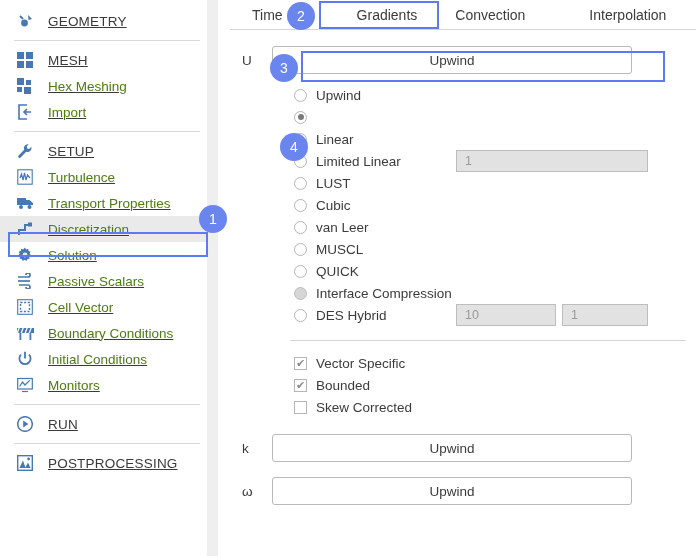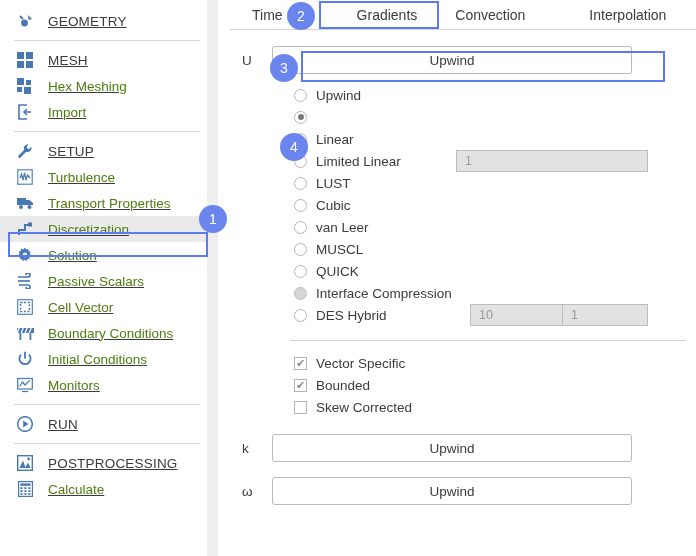--- a/index.html
+++ b/index.html
@@ -356,38 +356,20 @@
         <svg width="16" height="16" viewBox="0 0 16 16">
           <rect x="0.7" y="0.7" width="14.6" height="14.6" fill="none" stroke="#4878b4" stroke-width="1.4"></rect>
           <path d="M2.4 13 L6 5.5 L8.6 13 Z" fill="#4878b4"></path>
           <path d="M8 13 L11 7.5 L13.6 13 Z" fill="#4878b4"></path>
           <circle cx="11.6" cy="4" r="1.4" fill="#4878b4"></circle>
         </svg>
       </span>
       <span class="lbl">POSTPROCESSING</span>
     </div>
 
-    <div class="nav-item">
-      <span class="ico">
-        <svg width="15" height="16" viewBox="0 0 15 16">
-          <rect x="0.6" y="0.6" width="13.8" height="14.8" fill="none" stroke="#4878b4" stroke-width="1.2"></rect>
-          <rect x="2.4" y="2.4" width="10.2" height="2.4" fill="#4878b4"></rect>
-          <rect x="2.4" y="6.2" width="2.1" height="1.8" fill="#4878b4"></rect>
-          <rect x="6.4" y="6.2" width="2.1" height="1.8" fill="#4878b4"></rect>
-          <rect x="10.3" y="6.2" width="2.1" height="1.8" fill="#4878b4"></rect>
-          <rect x="2.4" y="9.2" width="2.1" height="1.8" fill="#4878b4"></rect>
-          <rect x="6.4" y="9.2" width="2.1" height="1.8" fill="#4878b4"></rect>
-          <rect x="10.3" y="9.2" width="2.1" height="1.8" fill="#4878b4"></rect>
-          <rect x="2.4" y="12.1" width="2.1" height="1.8" fill="#4878b4"></rect>
-          <rect x="6.4" y="12.1" width="2.1" height="1.8" fill="#4878b4"></rect>
-          <rect x="10.3" y="12.1" width="2.1" height="1.8" fill="#4878b4"></rect>
-        </svg>
-      </span>
-      <span class="lbl">Calculate</span>
-    </div>
 
     <div class="sidebar-scroll-strip"></div>
   </div>
 
   <div class="vdivider"></div>
 
   <div class="main">
 
     <div class="tabbar">
       <div class="tab t-time">Time</div>
@@ -450,21 +432,21 @@
       </div>
 
       <div class="radio-row">
         <span class="rb dis"></span>
         <span class="rb-label">Interface Compression</span>
       </div>
 
       <div class="radio-row">
         <span class="rb"></span>
         <span class="rb-label">DES Hybrid</span>
-        <span class="num-in" style="left:176px; width:100px;">10</span>
+        <span class="num-in" style="left:162px; width:100px;">10</span>
         <span class="num-in" style="left:268px; width:86px;">1</span>
       </div>
     </div>
 
     <div class="hsep" style="margin-top:14px;"></div>
 
     <div style="margin-left:64px; margin-top:11px;">
       <div class="check-row">
         <span class="cb checked"></span>
         <span class="cb-label">Vector Specific</span>

